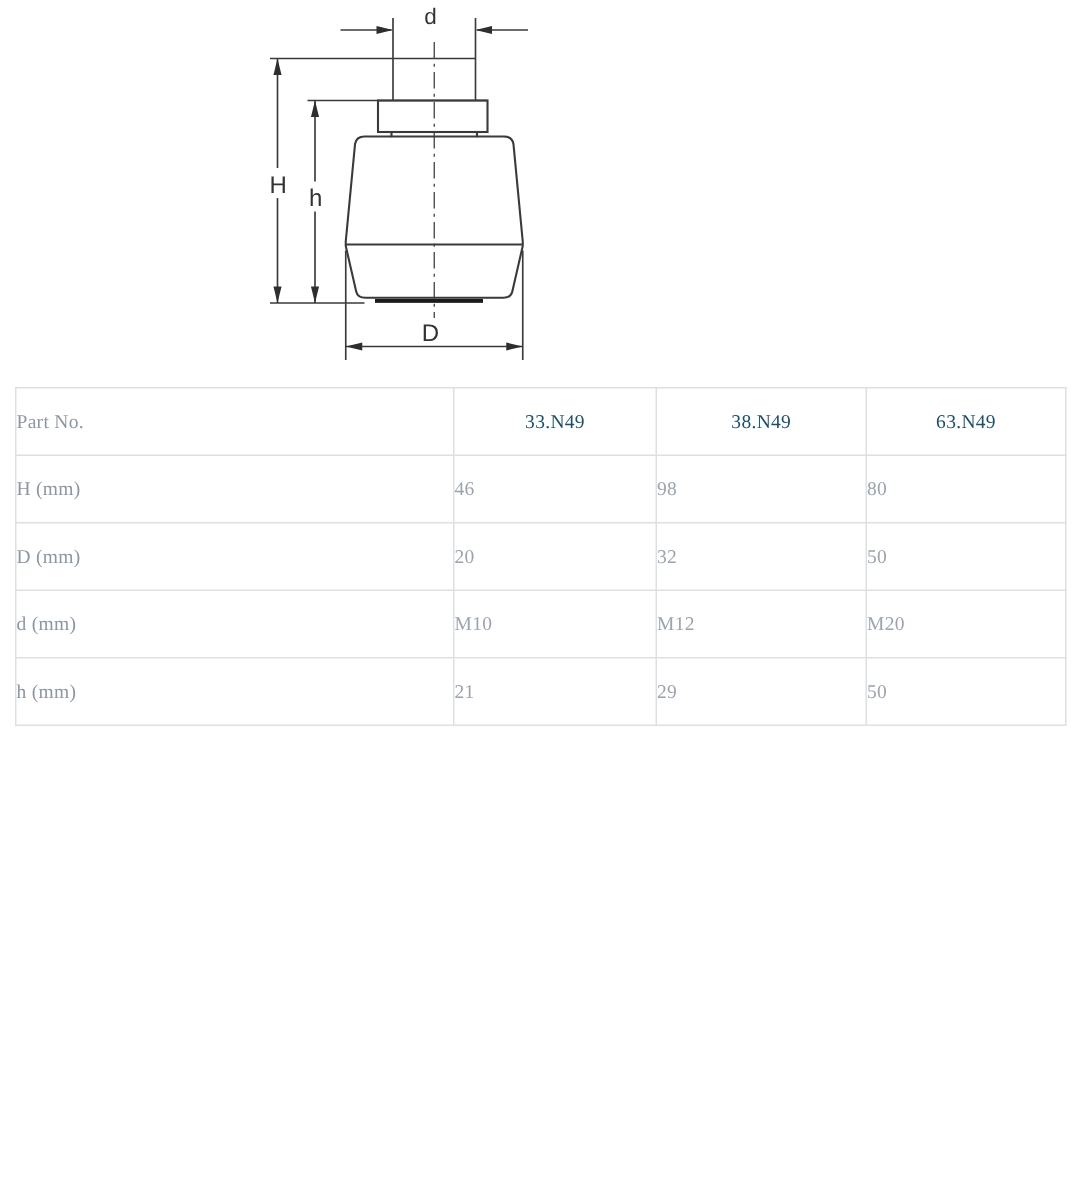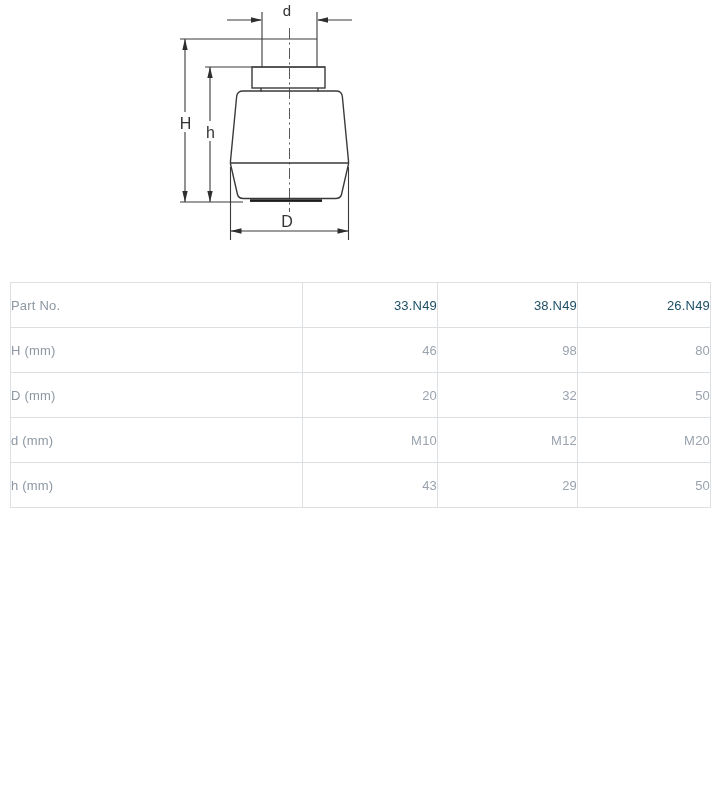--- a/index.html
+++ b/index.html
@@ -4,40 +4,39 @@
 <style>
   html,body{margin:0;padding:0;}
   body{
     width:720px;height:800px;background:#ffffff;position:relative;overflow:hidden;
     font-family:"Liberation Sans", sans-serif;
   }
   .drawing-wrap{position:absolute;left:0;top:0;width:720px;height:252px;}
   .spec-table-wrap{position:absolute;left:10px;top:258px;width:700px;}
   table.spec{
     width:700px;border-collapse:collapse;table-layout:fixed;
-    font-family:Liberation Sans, sans-serif;
-    margin-top:24px;
+    font-family:Liberation Serif, serif;
   }
   table.spec td, table.spec th{
     border:1px solid #dce0e3;height:44px;padding:0;
     font-size:13px;font-weight:normal;vertical-align:middle;
     letter-spacing:0.2px;
   }
   table.spec col.c-label{width:292px;}
   table.spec col.c1{width:135px;}
   table.spec col.c2{width:140px;}
   table.spec col.c3{width:133px;}
   td.rowlabel, th.rowlabel{
     text-align:left;padding-left:21px;color:#8d97a2;
   }
   th.partcol{
-    text-align:right;color:#1d4f66;font-weight:bold;font-size:13px;
+    text-align:center;color:#1d4f66;font-weight:bold;font-size:13px;
   }
   td.val{
-    text-align:right;color:#9aa3ae;
+    text-align:left;color:#9aa3ae;
   }
   svg text.dim-label{
     font-family:"Liberation Sans", sans-serif;
     fill:#333333;
   }
 </style>
 </head>
 <body>
 
 <div class="drawing-wrap">
@@ -111,21 +110,21 @@
       <col class="c-label">
         <col class="c1">
         <col class="c2">
         <col class="c3">
     </colgroup>
     <tbody>
         <tr>
       <th class="rowlabel">Part No.</th>
       <th class="partcol">33.N49</th>
       <th class="partcol">38.N49</th>
-      <th class="partcol">26.N49</th>
+      <th class="partcol">63.N49</th>
     </tr>
     <tr>
       <td class="rowlabel">H (mm)</td>
       <td class="val">46</td>
       <td class="val">98</td>
       <td class="val">80</td>
     </tr>
     <tr>
       <td class="rowlabel">D (mm)</td>
       <td class="val">20</td>
@@ -133,19 +132,19 @@
       <td class="val">50</td>
     </tr>
     <tr>
       <td class="rowlabel">d (mm)</td>
       <td class="val">M10</td>
       <td class="val">M12</td>
       <td class="val">M20</td>
     </tr>
     <tr>
       <td class="rowlabel">h (mm)</td>
-      <td class="val">43</td>
+      <td class="val">21</td>
       <td class="val">29</td>
       <td class="val">50</td>
     </tr>
   </tbody>
     </table>
 </div>
 
 </body></html>

